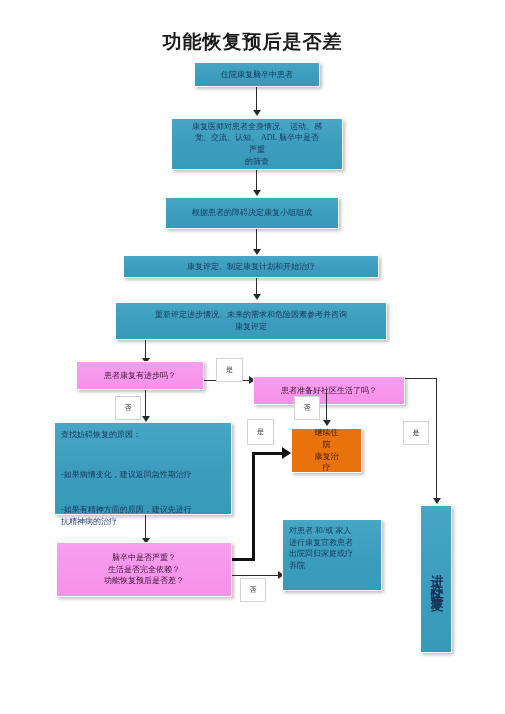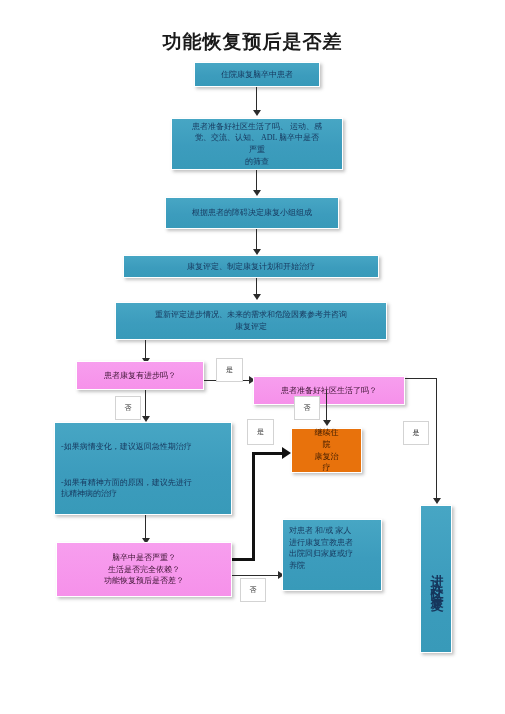--- a/index.html
+++ b/index.html
@@ -119,21 +119,21 @@
 
   <div class="node blue" style="left:194px; top:62px; width:126px; height:25px;">
     <div class="inner">住院康复脑卒中患者</div>
   </div>
 
   <div class="conn v" style="left:256px; top:87px; height:25px;"></div>
   <div class="arrow down" style="left:253px; top:110px;"></div>
 
   <div class="node blue" style="left:171px; top:118px; width:172px; height:52px;">
     <div class="inner">
-      <div>患者准备好社区生活了吗、    运动、感</div>
+      <div>康复医师对患者全身情况、    运动、感</div>
       <div>觉、交流、认知、  ADL 脑卒中是否严重</div>
       <div>的筛查</div>
     </div>
   </div>
 
   <div class="conn v" style="left:256px; top:170px; height:22px;"></div>
   <div class="arrow down" style="left:253px; top:190px;"></div>
 
   <div class="node blue" style="left:165px; top:197px; width:174px; height:32px;">
     <div class="inner">根据患者的障碍决定康复小组组成</div>
@@ -187,21 +187,22 @@
 
   <div class="conn h" style="left:405px; top:378px; width:32px;"></div>
   <div class="conn v" style="left:436px; top:378px; height:123px;"></div>
   <div class="arrow down" style="left:433px; top:498px;"></div>
   <div class="label-box" style="left:403px; top:421px; width:26px; height:24px;">
     <span>是</span>
   </div>
 
   <div class="node blue left-align" style="left:54px; top:422px; width:178px; height:93px; align-items:flex-start;">
     <div class="inner" style="padding-top:6px;">
-      <div style="margin-top:12px;">-如果病情变化，建议返回急性期治疗</div>
+      <div>查找妨碍恢复的原因：</div>
+      <div style="margin-top:28px;">-如果病情变化，建议返回急性期治疗</div>
       <div style="margin-top:24px;">-如果有精神方面的原因，建议先进行</div>
       <div>抗精神病的治疗</div>
     </div>
   </div>
 
   <div class="node orange" style="left:291px; top:428px; width:71px; height:45px;">
     <div class="inner">
       <div>继续住院</div>
       <div>康复治疗</div>
     </div>

